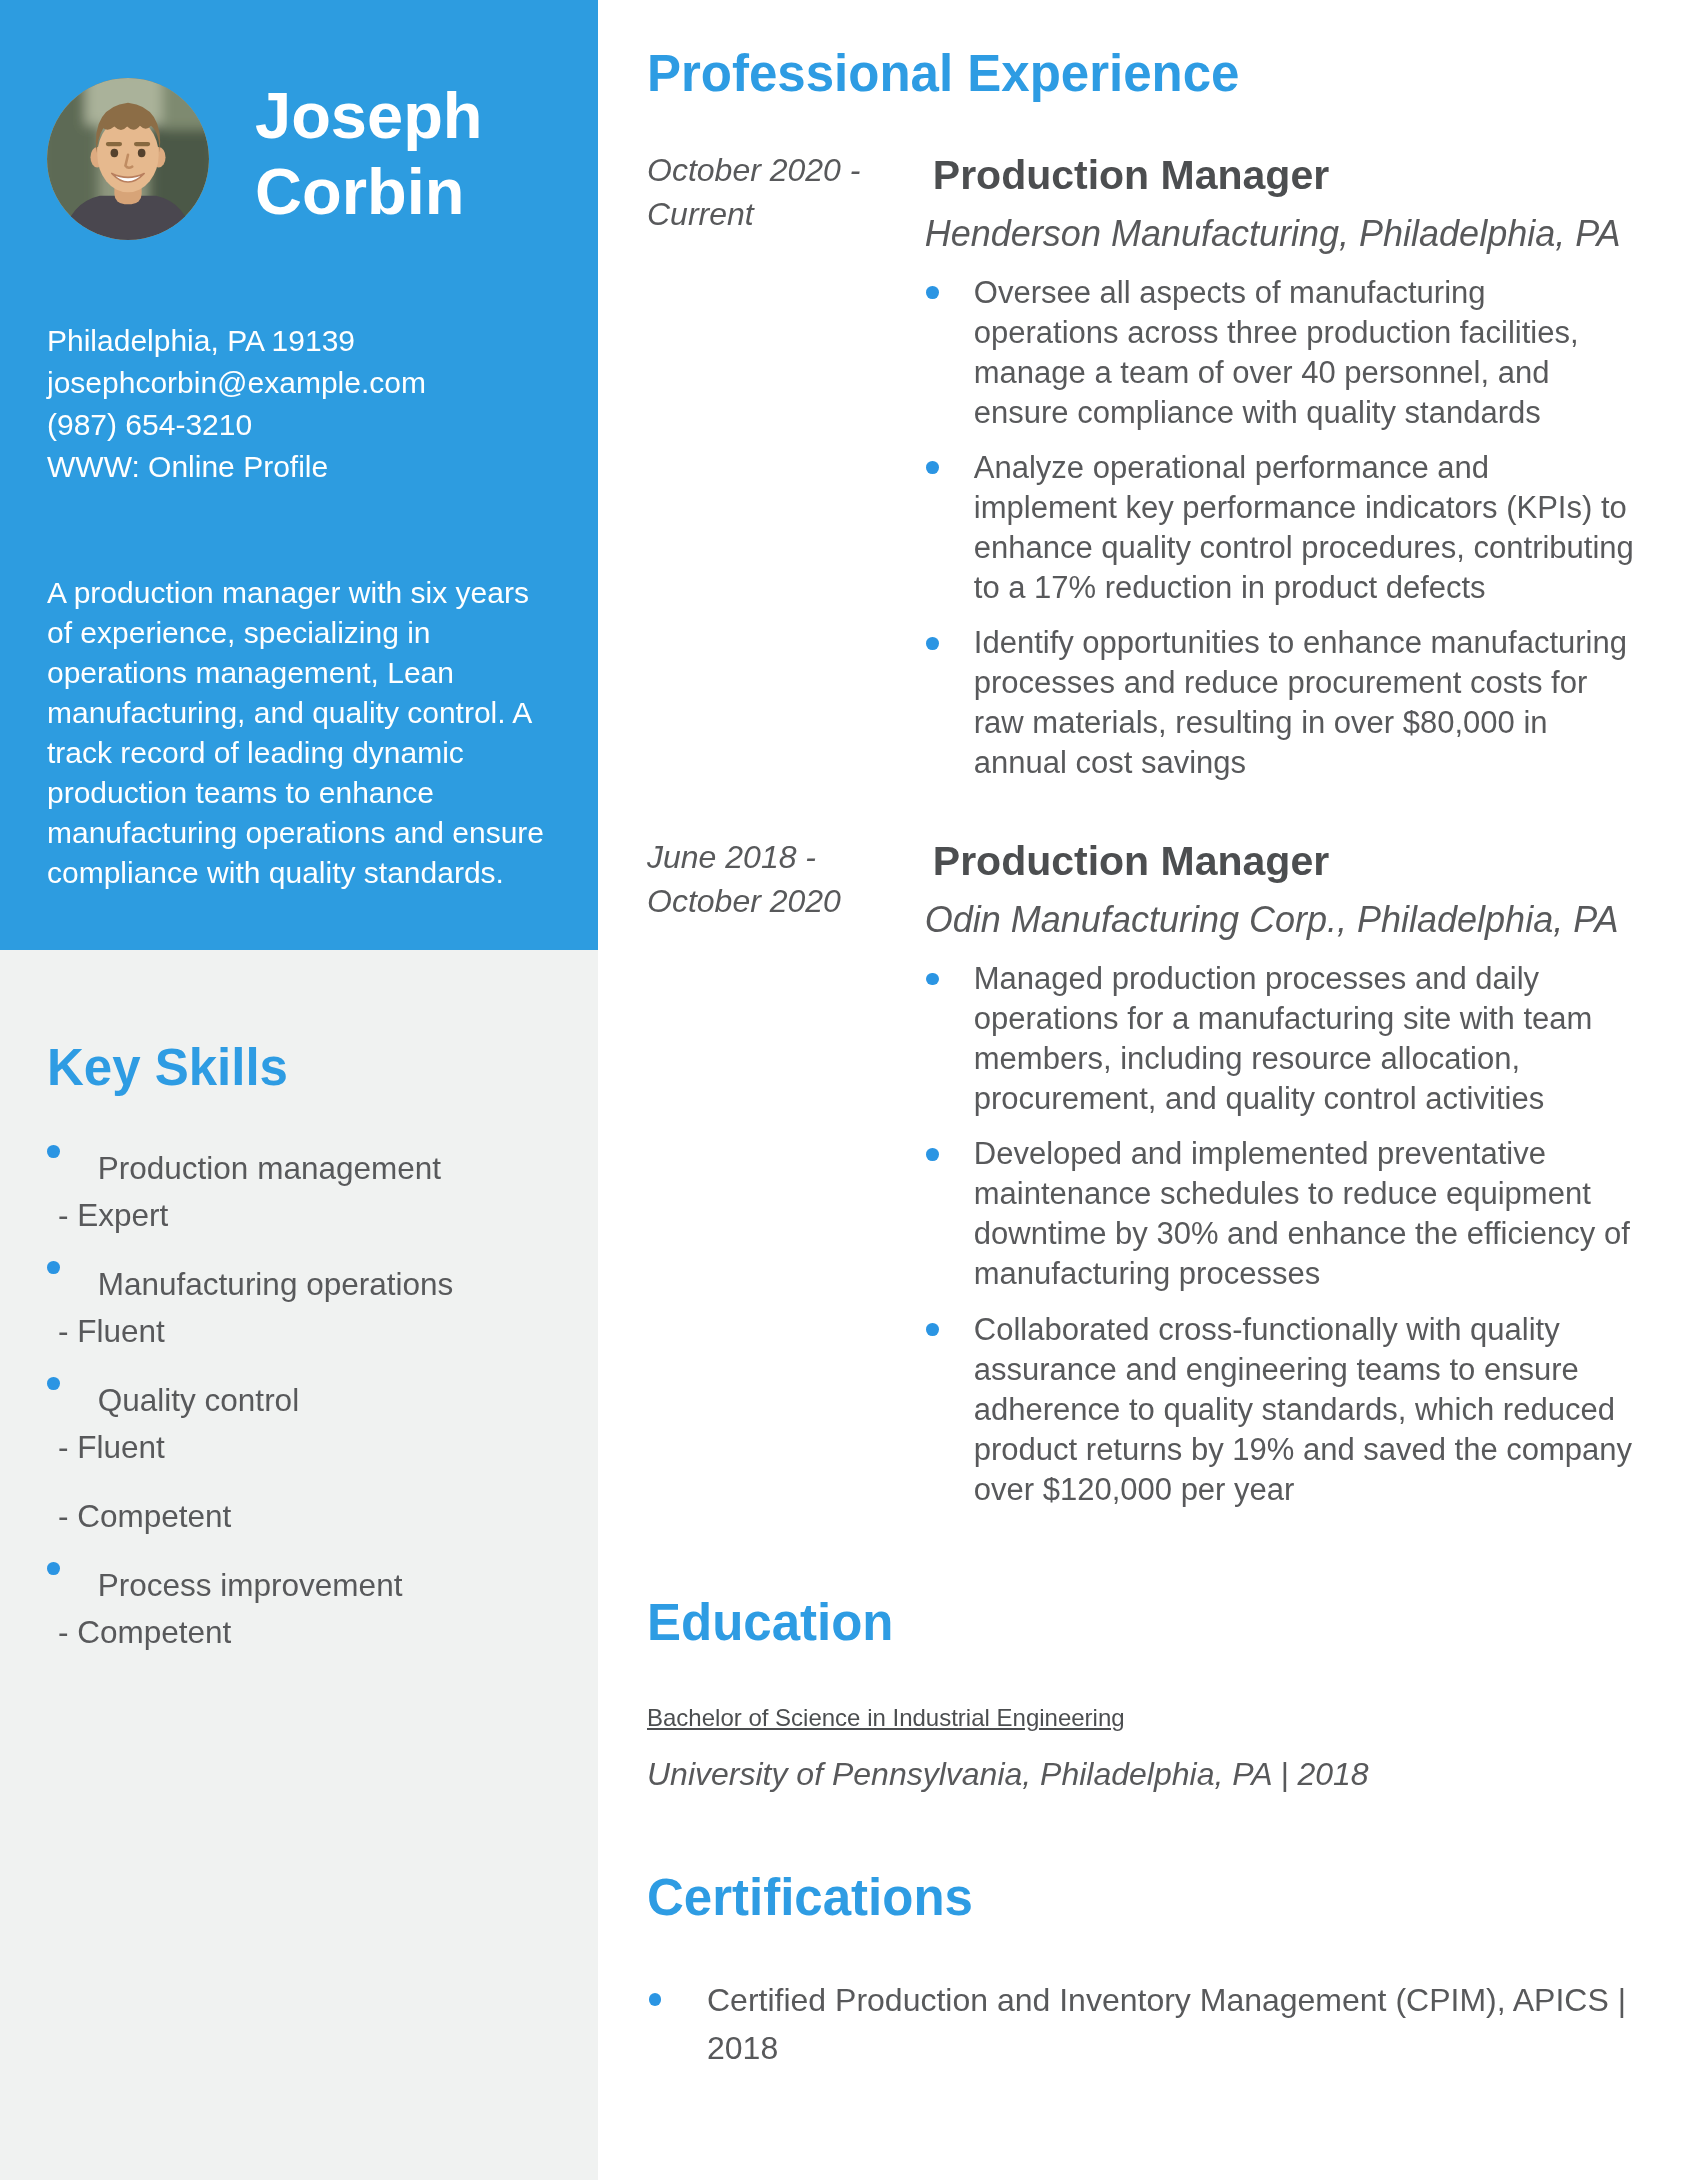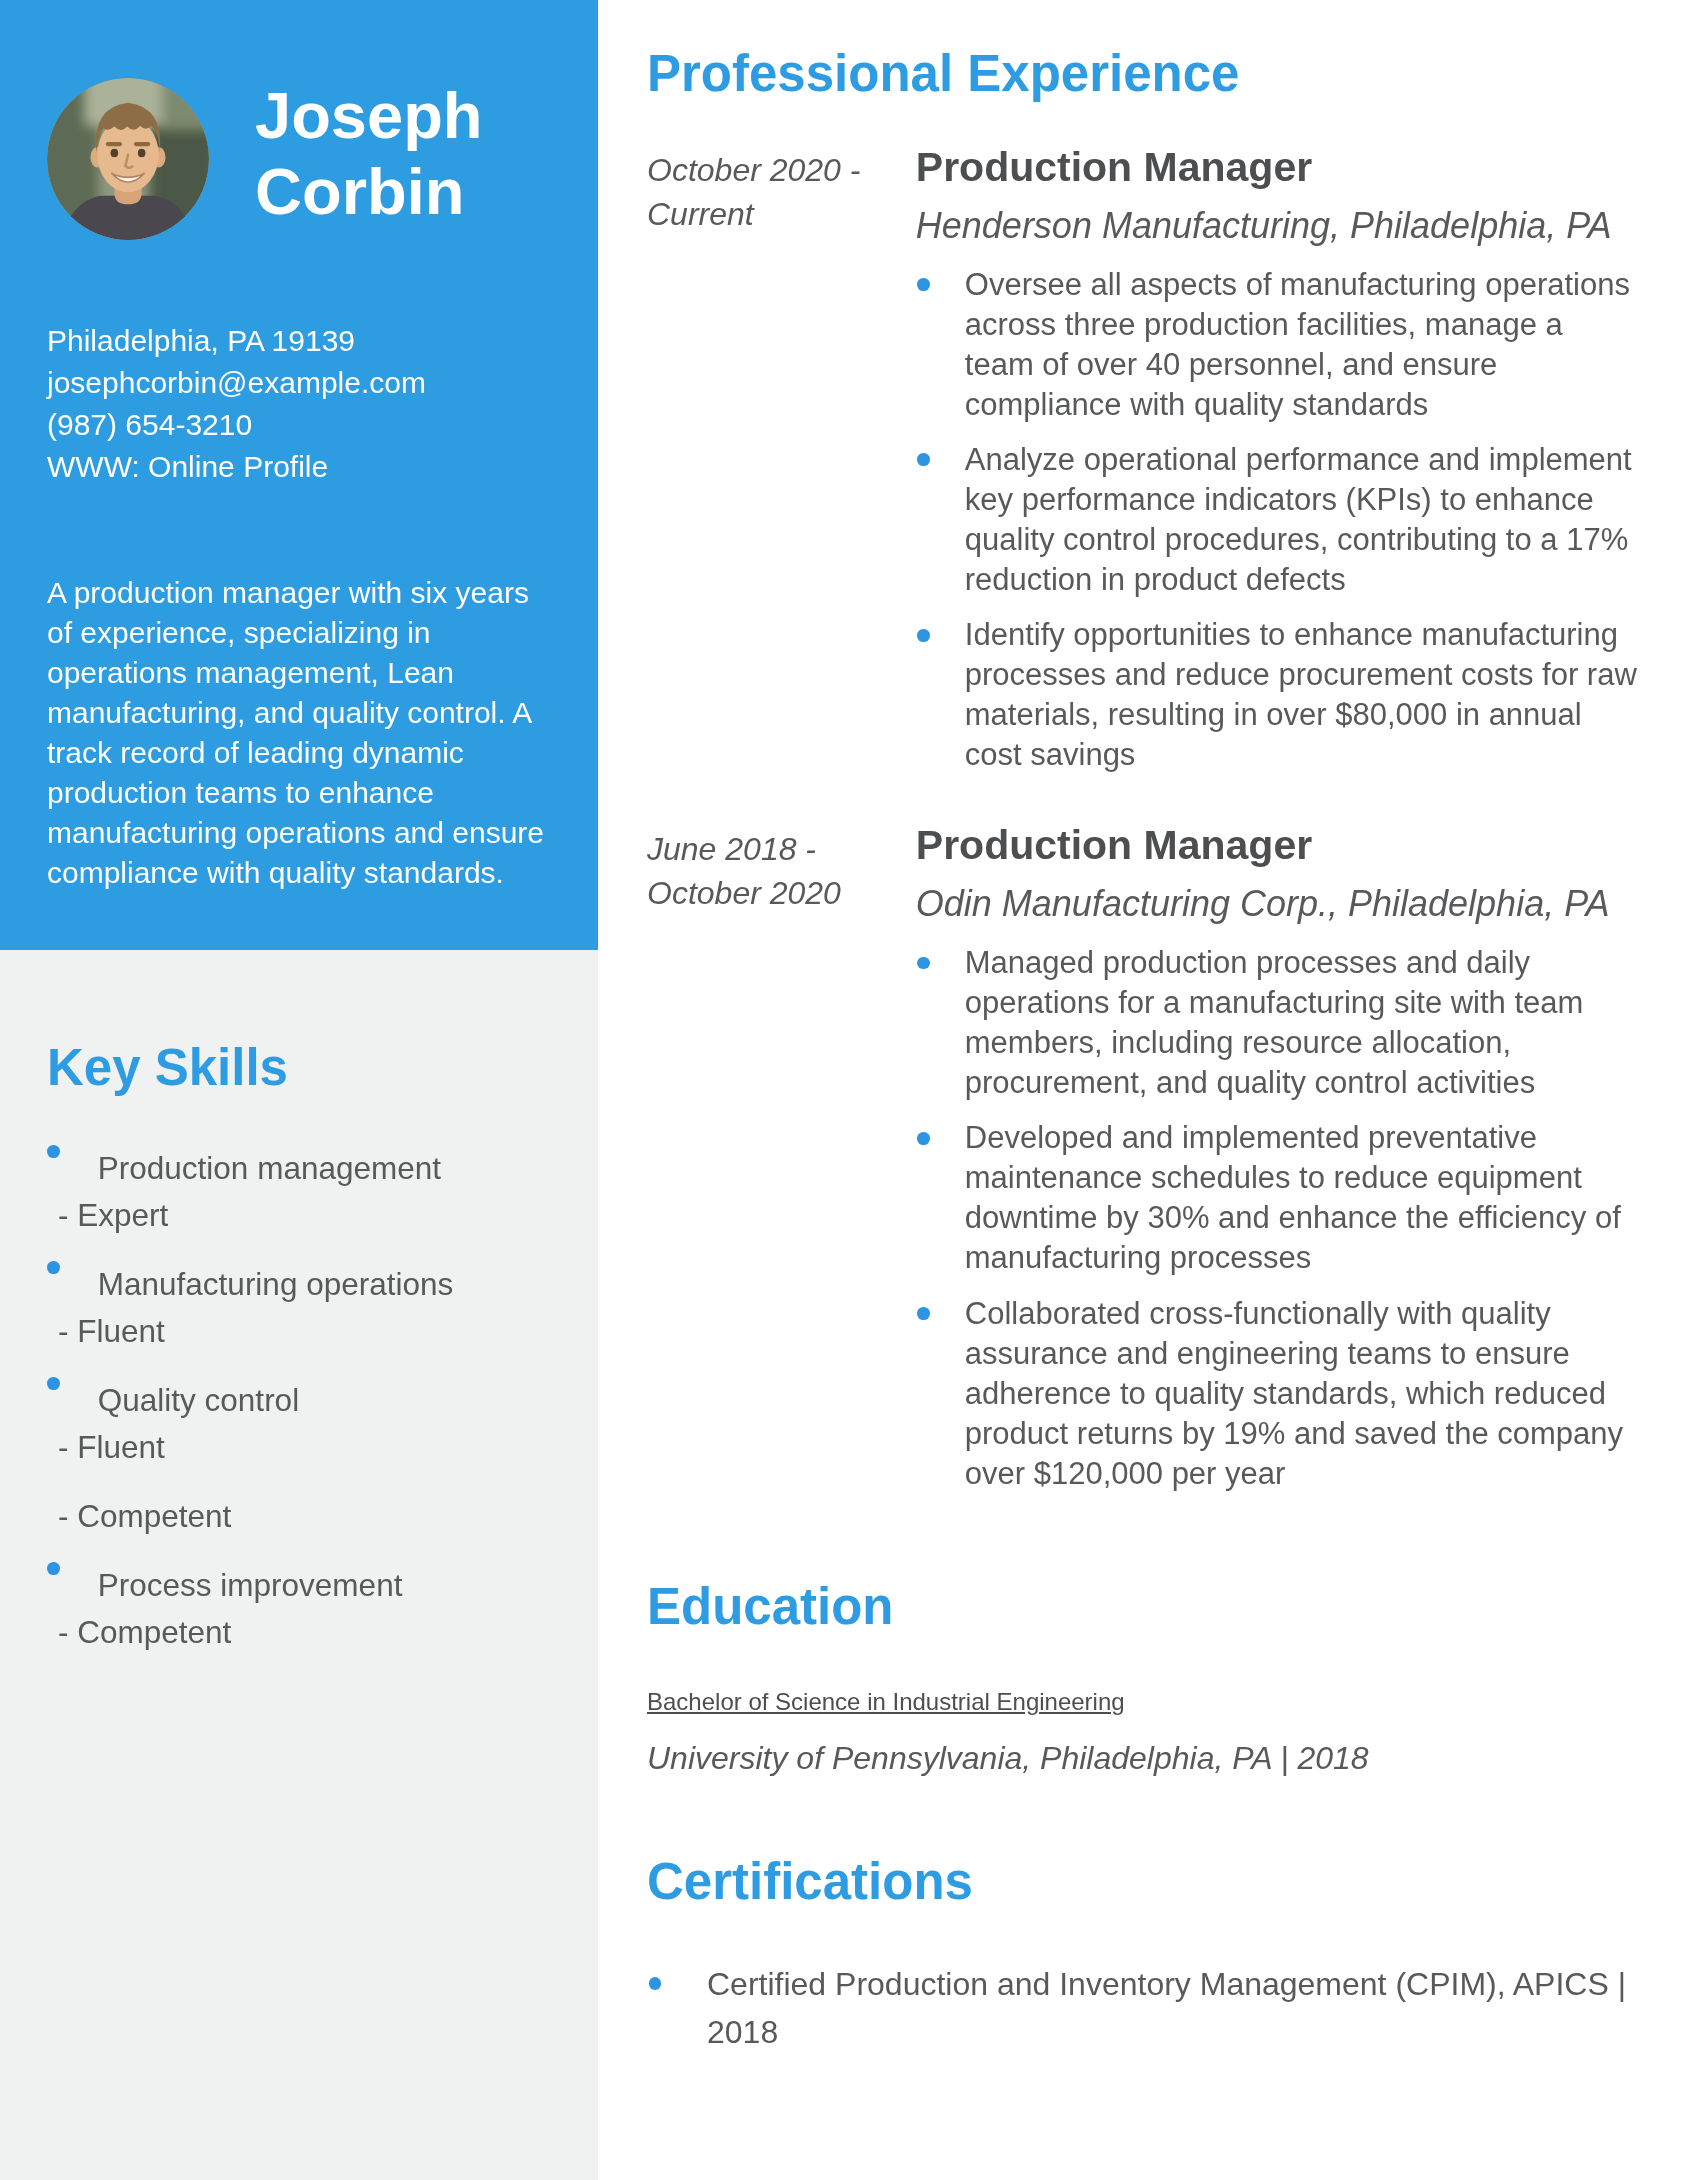--- a/index.html
+++ b/index.html
@@ -37,28 +37,28 @@
   .dot{
     width:12.8px;height:12.8px;border-radius:50%;background:#2b95e3;
     display:inline-block;flex:0 0 auto;margin-right:38px;
   }
   .skill-level{font-size:31.5px;line-height:47px;color:#58595b;padding-left:11px;}
   
   .main{flex:1 1 auto;padding:44px 47px 0 49px;box-sizing:border-box;color:#58595b;}
   .section-heading{
     margin:0;color:#2e9ce3;font-size:51px;line-height:60px;font-weight:bold;
   }
-  .job{display:flex;margin-top:39px;}
+  .job{display:flex;margin-top:39px;gap:9px;}
   .job + .job{margin-top:31px;}
   .job-dates{
     width:256px;flex:0 0 auto;font-style:italic;font-size:32px;line-height:44px;
     color:#58595b;padding-top:5.1px;
   }
   .job-body{flex:1 1 auto;padding-left:12.8px;}
-  .job-title{margin:0;font-size:41px;line-height:48px;font-weight:bold;color:#4c4e50;}
+  .job-title{margin:8px;font-size:41px;line-height:48px;font-weight:bold;color:#4c4e50;}
   .job-company{margin:13.6px 0 0 0;font-style:italic;font-size:36px;line-height:41px;color:#58595b;}
   .bullets{list-style:none;margin:19px 0 0 0;padding:0;}
   .bullets li{
     position:relative;padding-left:49px;font-size:31px;line-height:40px;
     color:#58595b;margin-bottom:15.3px;
   }
   .bullets li .dot{
     position:absolute;left:1.7px;top:13.6px;margin:0;
   }
   .section-education{margin-top:68px;}

